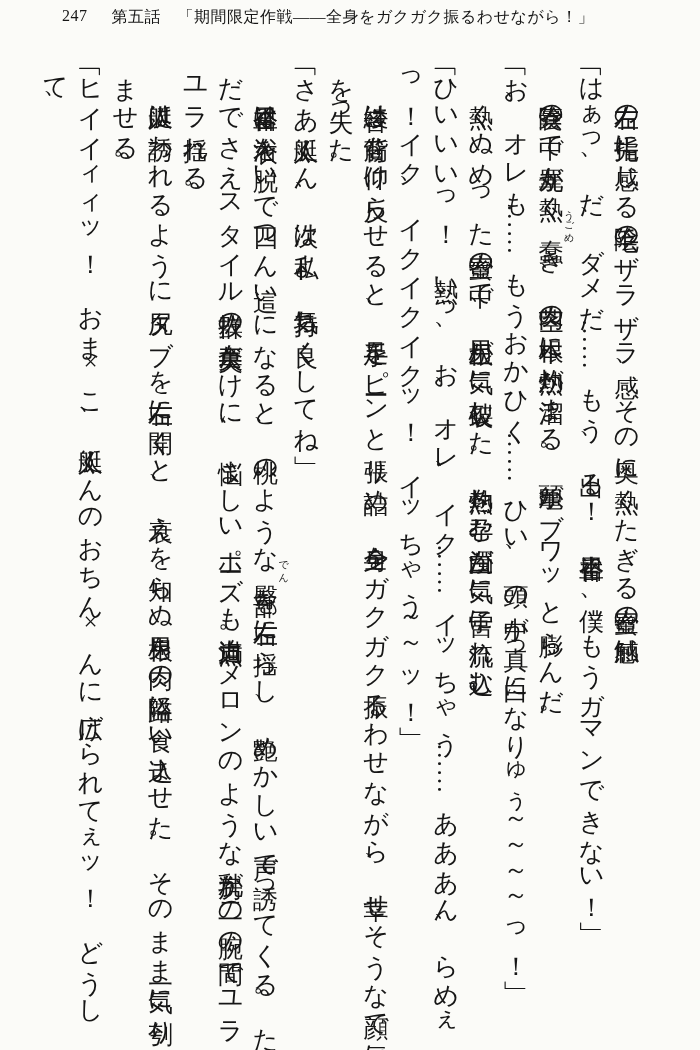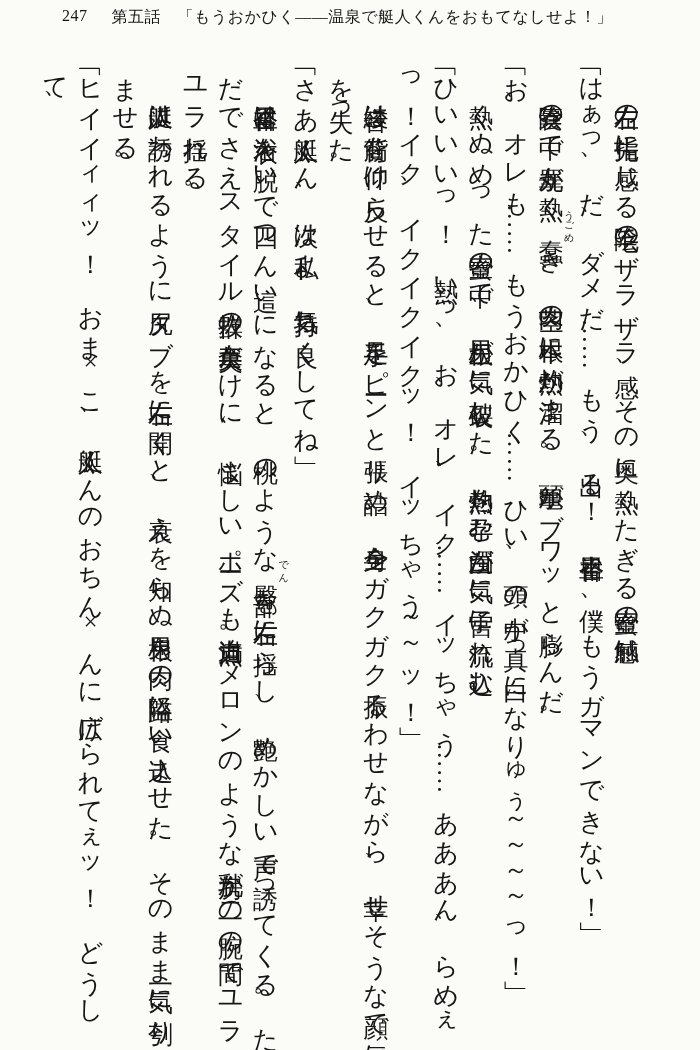--- a/index.html
+++ b/index.html
@@ -57,21 +57,21 @@
     letter-spacing: 0;
     line-height: 1;
   }
 </style>
 </head>
 <body style="background: rgb(251, 251, 248); color: rgb(22, 22, 22);">
 
 <div class="page">
   <div class="header">
     <span class="pagenum">247</span>
-    <span class="chapter">第五話　「もうおかひく――温泉で艇人くんをおもてなしせよ！」</span>
+    <span class="chapter">第五話　「期間限定作戦――全身をガクガク振るわせながら！」</span>
   </div>
   <div class="body-text" id="body-text">
       <p class="para">　左右の指先に感じる陰毛のザラザラ感、その奥に熱くたぎる蜜壺の感触。</p>
       <p class="para">「はぁっ、だ、ダメだ……もう、出る！　裕香里！　僕、もうガマンできない！」</p>
       <p class="para">　陰嚢の中で睾丸が熱く<ruby><span>蠢</span><rt>うごめ</rt></ruby>き、肉茎の根本に灼熱が溜まる。亀頭がブワッと膨らんだ。</p>
       <p class="para">「お、オレも……もうおかひく……ひい、頭の中が真っ白になりゅぅ～～～～っ！」</p>
       <p class="para">　熱くぬめった蜜壺の中で、男根が一気に破裂した。灼熱を孕む白濁が一気に子宮に流れ込む。</p>
       <p class="para">「ひいいいっ！　熱いっ、お、オレ、イク……イッちゃう……あああん、らめぇっ！イク、イクイクイクッ！　イッちゃう～～ッ！」</p>
       <p class="para">　綾音は背筋を仰け反らせると、手足をピーンと張り詰め、全身をガクガク振るわせながら、幸せそうな顔で気を失った。</p>
       <p class="para">「さあ艇人くん、次は私よ。気持ち良くしてね」</p>

